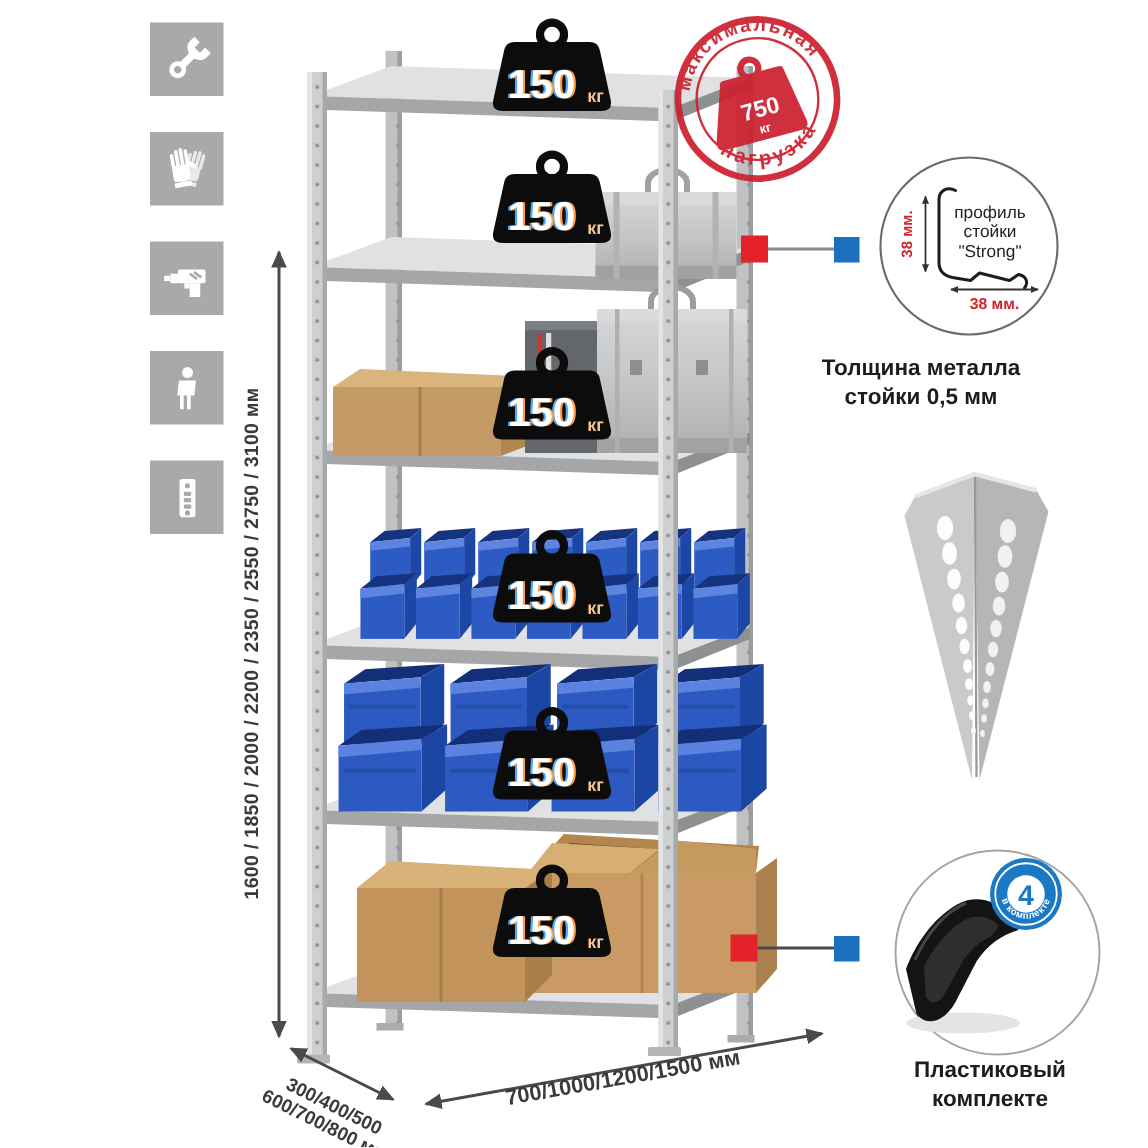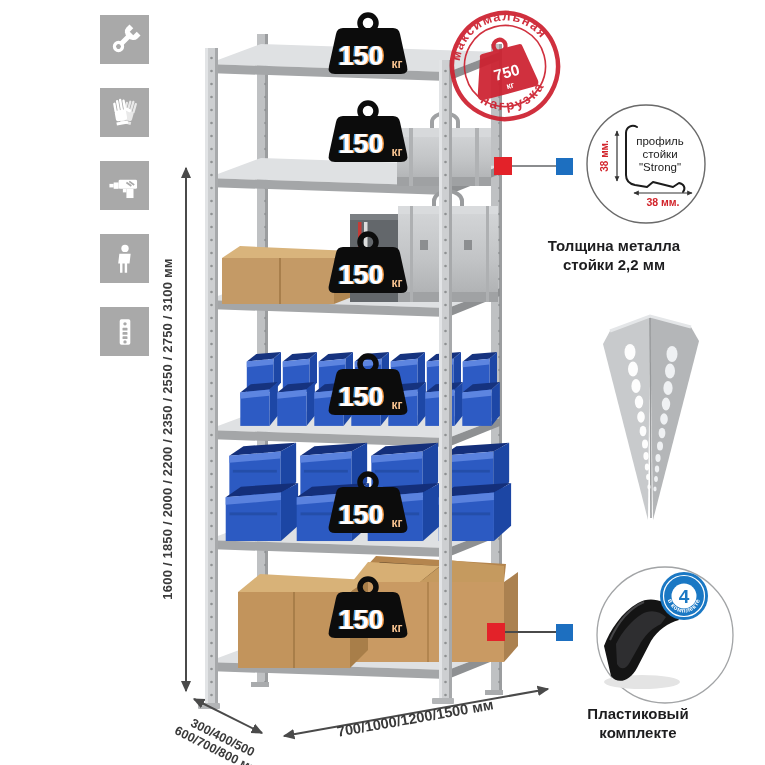--- a/index.html
+++ b/index.html
@@ -391,20 +391,20 @@
       <line x1="194" y1="699" x2="262" y2="733" stroke="#4a4a4a" stroke-width="2" marker-start="url(#arr)" marker-end="url(#arr)"></line>
       <g transform="rotate(26.5 220 743)">
         <text x="220" y="741" text-anchor="middle" font-size="12.5" font-weight="bold" fill="#3a3a3a">300/400/500</text>
         <text x="220" y="755" text-anchor="middle" font-size="12.5" font-weight="bold" fill="#3a3a3a">600/700/800 мм</text>
       </g>
     </g>
   </svg>
 
   <div class="caption" style="left:524px;top:236px;width:180px;">
     <div>Толщина металла</div>
-    <div>стойки 2,2 мм</div>
-  </div>
-  <div class="caption" style="left:548px;top:704px;width:180px;">
+    <div>стойки 0,5 мм</div>
+  </div>
+  <div class="caption" style="left:570px;top:704px;width:180px;">
     <div>Пластиковый</div>
     <div>комплекте</div>
   </div>
 
 </div>
 
 </body></html>

